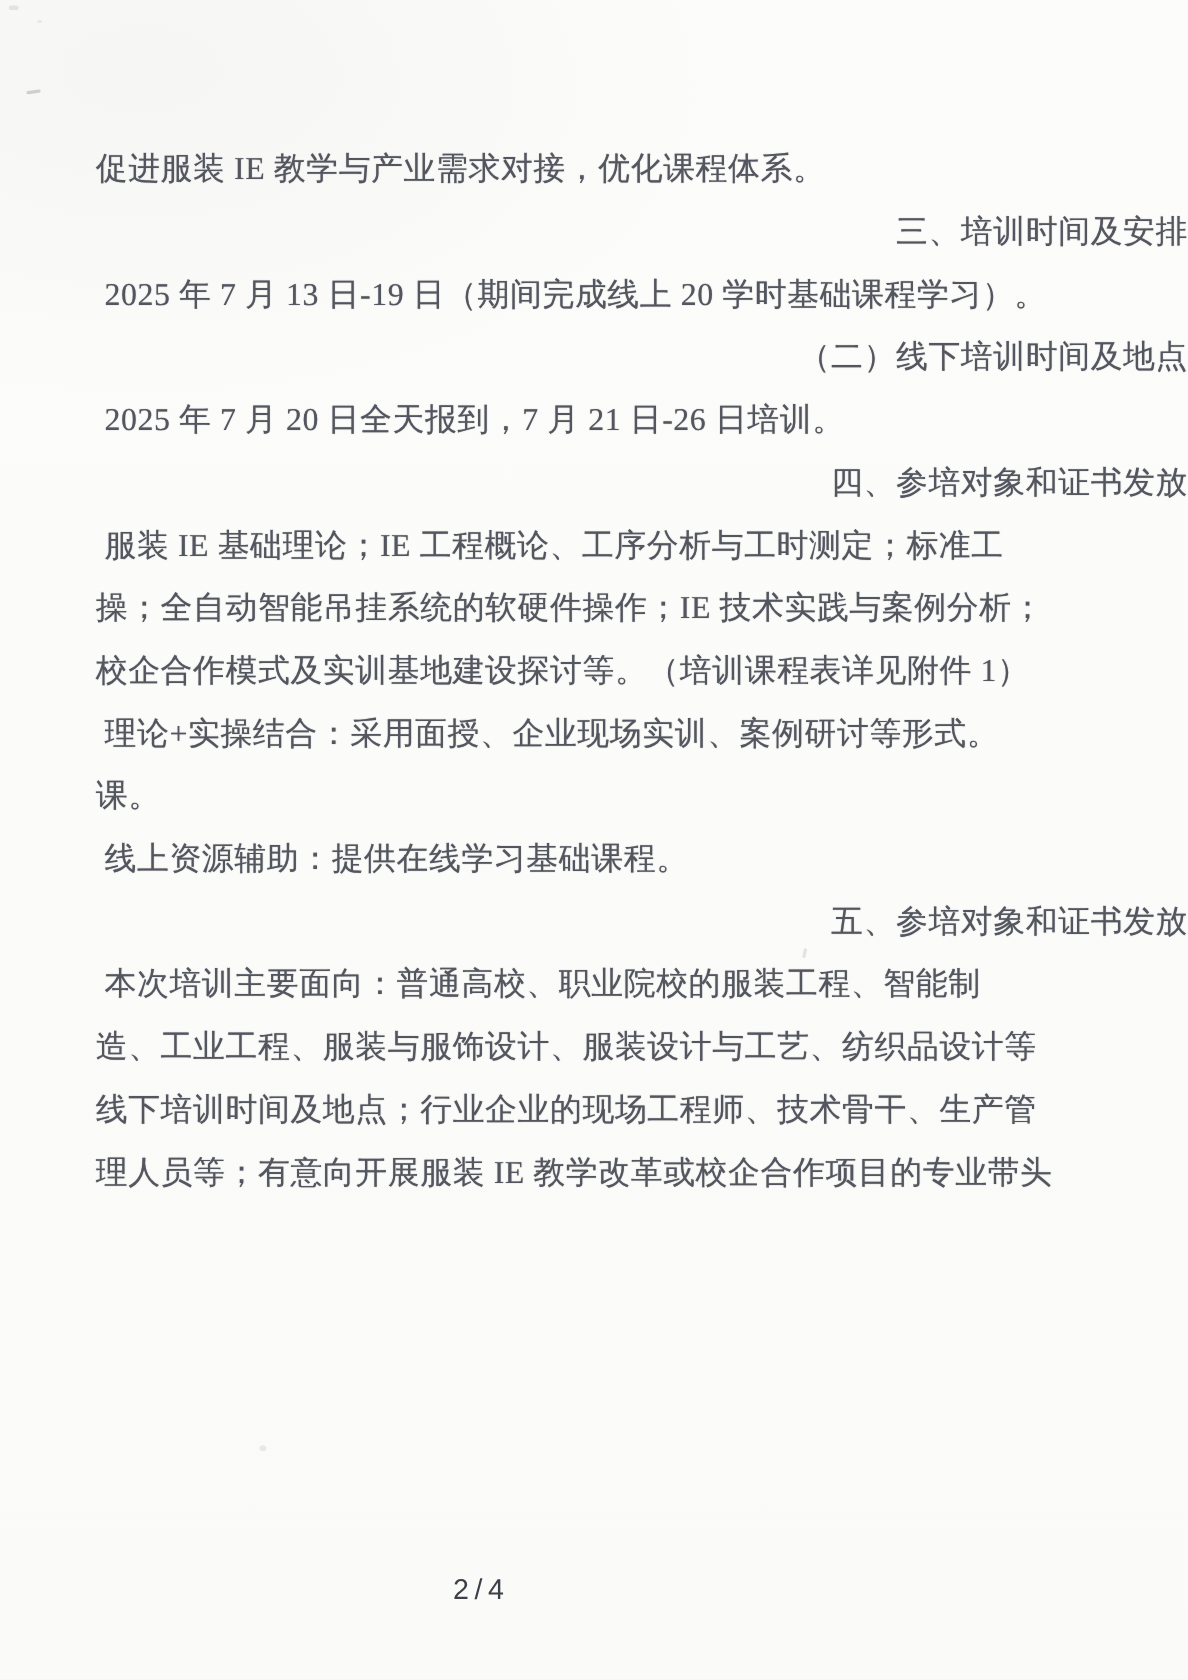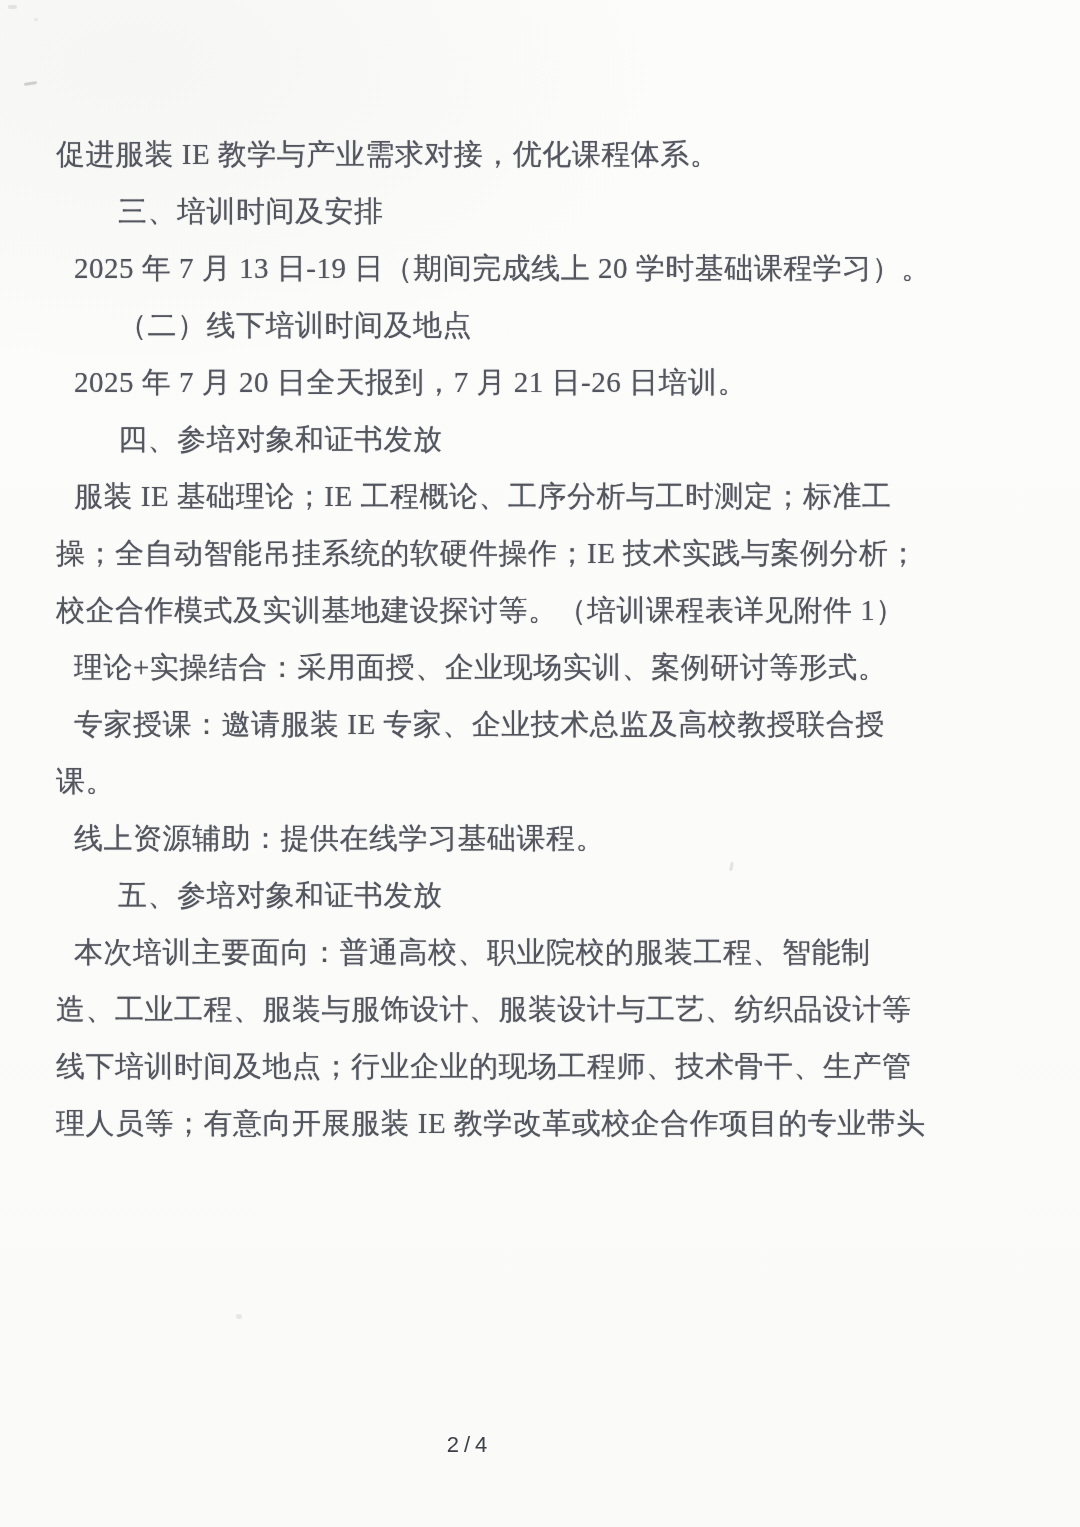--- a/index.html
+++ b/index.html
@@ -27,36 +27,35 @@
   }
   .line {
     height: 57px;
     line-height: 57px;
     font-size: 29px;
     color: #54565f;
     white-space: pre;
     text-shadow: 0 0 1px rgba(110, 112, 122, 0.75);
     letter-spacing: 0.5px;
   }
-  .indent-cont { padding-left: 56px; }
-  .indent-head { padding-left: 118px; }
-  .indent-para { padding-left: 74px; }
+  .indent-cont { padding-left: 87px; }
+  .indent-head { padding-left: 118px; text-align: right; }
+  .indent-para { padding-left: 74px; margin-left: 21px; }
   .footer {
     position: absolute;
     top: 1432px;
     left: 0;
     width: 870px;
     text-align: center;
     font-family: "Liberation Sans", "DejaVu Sans", sans-serif;
-    font-size: 22px;
+    font-size: 26px;
     line-height: 26px;
     color: #3d3f49;
     letter-spacing: 5px;
     text-indent: 5px; 
-    padding-left: 32px;
   }
   .artifact {
     position: absolute;
     background: rgba(130, 132, 140, 0.35);
     border-radius: 2px;
   }
   .artifact-dash-1 { left: 24px; top: 82px;  width: 13px; height: 3px; transform: rotate(-8deg); }
   .artifact-dot-1  { left: 730px; top: 862px; width: 3px;  height: 9px; transform: rotate(12deg); opacity: .55; }
   .artifact-dot-2  { left: 236px; top: 1314px; width: 6px; height: 5px; opacity: .45; }
   .artifact-dot-3  { left: 8px;  top: 5px;   width: 9px;  height: 4px; opacity: .5; }
@@ -70,21 +69,20 @@
       <div class="line indent-cont">促进服装 IE 教学与产业需求对接，优化课程体系。</div>
       <div class="line indent-head">三、培训时间及安排</div>
       <div class="line indent-para">2025 年 7 月 13 日-19 日（期间完成线上 20 学时基础课程学习）。</div>
       <div class="line indent-head">（二）线下培训时间及地点</div>
       <div class="line indent-para">2025 年 7 月 20 日全天报到，7 月 21 日-26 日培训。</div>
       <div class="line indent-head">四、参培对象和证书发放</div>
       <div class="line indent-para">服装 IE 基础理论；IE 工程概论、工序分析与工时测定；标准工</div>
       <div class="line indent-cont">操；全自动智能吊挂系统的软硬件操作；IE 技术实践与案例分析；</div>
       <div class="line indent-cont">校企合作模式及实训基地建设探讨等。（培训课程表详见附件 1）</div>
       <div class="line indent-para">理论+实操结合：采用面授、企业现场实训、案例研讨等形式。</div>
-      <div class="line indent-para">专家授课：邀请服装 IE 专家、企业技术总监及高校教授联合授</div>
       <div class="line indent-cont">课。</div>
       <div class="line indent-para">线上资源辅助：提供在线学习基础课程。</div>
       <div class="line indent-head">五、参培对象和证书发放</div>
       <div class="line indent-para">本次培训主要面向：普通高校、职业院校的服装工程、智能制</div>
       <div class="line indent-cont">造、工业工程、服装与服饰设计、服装设计与工艺、纺织品设计等</div>
       <div class="line indent-cont">线下培训时间及地点；行业企业的现场工程师、技术骨干、生产管</div>
       <div class="line indent-cont">理人员等；有意向开展服装 IE 教学改革或校企合作项目的专业带头</div>
     </div>
 
   <div class="footer">2/4</div>

